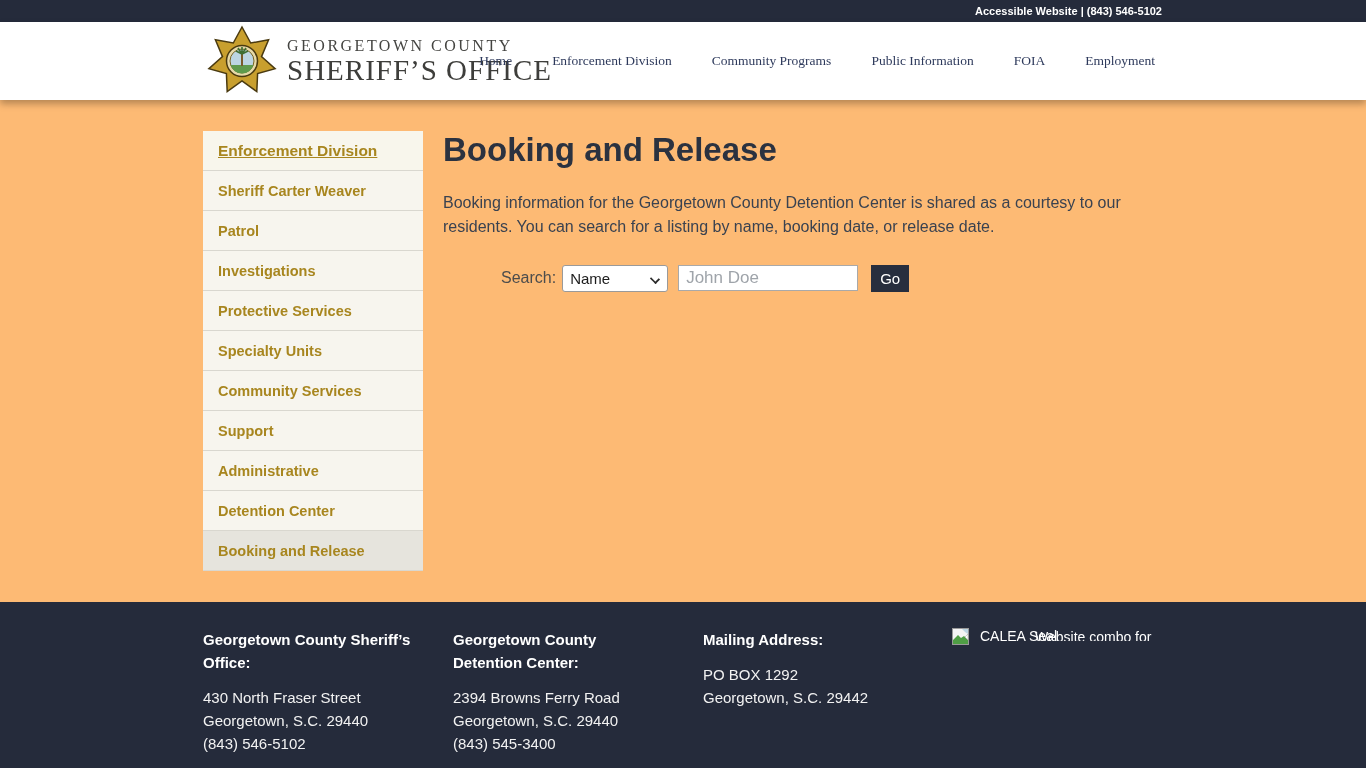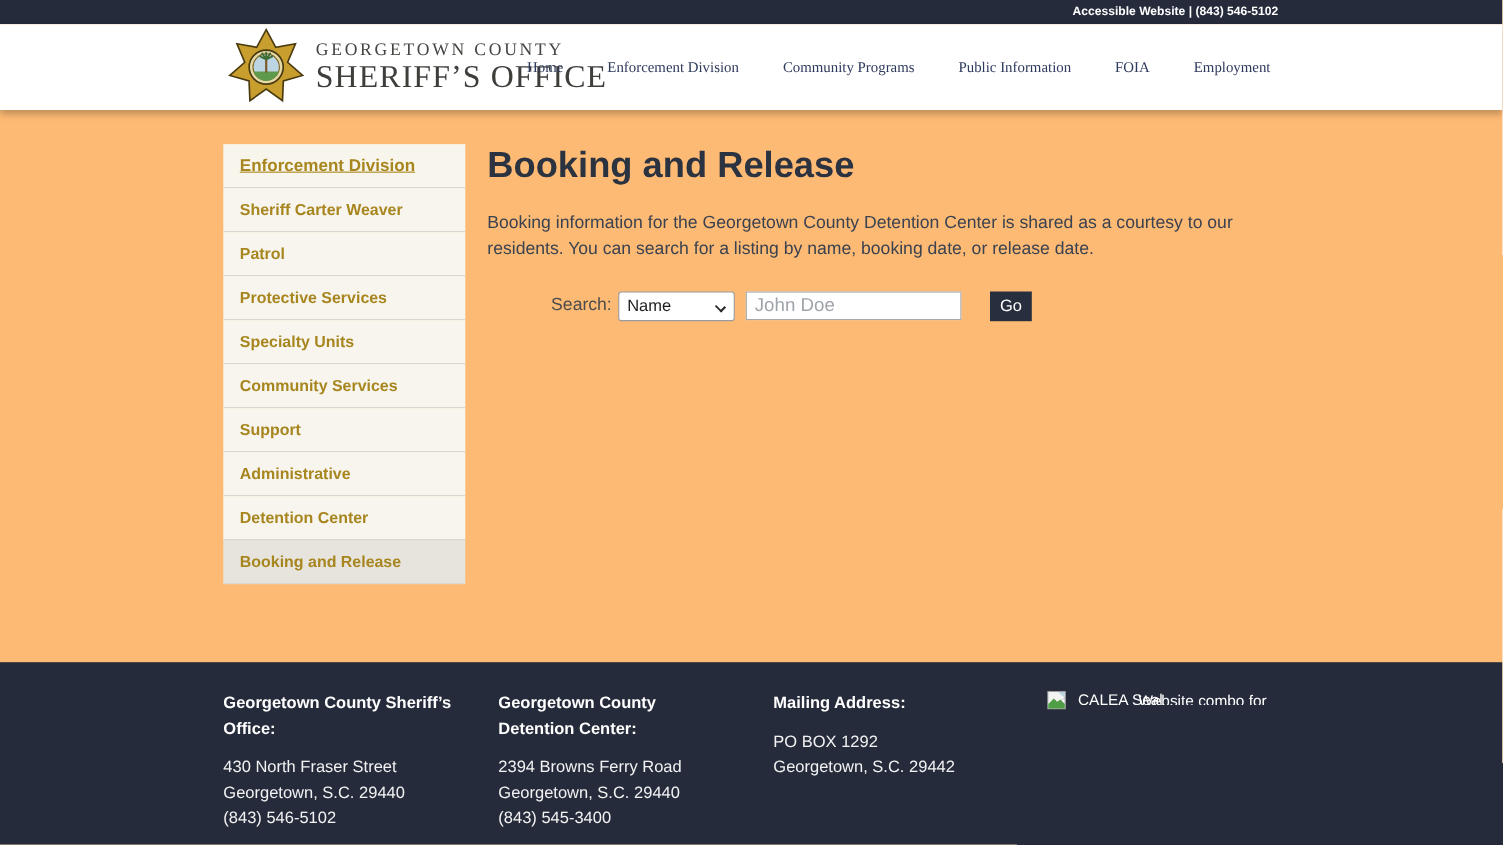--- a/index.html
+++ b/index.html
@@ -144,26 +144,26 @@
   .select-caret::before {
     content: "";
     position: absolute;
     left: 0; top: 0;
     width: 6px; height: 6px;
     border-right: 2px solid #2a2a2a;
     border-bottom: 2px solid #2a2a2a;
     transform: rotate(45deg) scale(1, .8);
   }
   .search-input {
-    width: 196px; height: 26px;
+    width: 180px; height: 26px;
     border: 1px solid #a9a9a9;
     padding: 0 7px;
     font-size: 17px;
     color: #333;
-    margin-right: 26px;
+    margin-right: 13px;
   }
   .search-input::placeholder { color: #9fa4aa; opacity: 1; }
   .go-button {
     width: 38px; height: 27px;
     background: #272e3e;
     color: #ffffff;
     border: none;
     font-size: 15px;
     font-family: "Liberation Sans", sans-serif;
     cursor: pointer;
@@ -233,20 +233,21 @@
       <div class="nav-item">Public Information</div>
       <div class="nav-item">FOIA</div>
       <div class="nav-item">Employment</div>
     </div>
   </div>
 
   <div class="sidebar">
     <div class="side-item head">Enforcement Division</div>
     <div class="side-item">Sheriff Carter Weaver</div>
     <div class="side-item">Patrol</div>
+    <div class="side-item">Investigations</div>
     <div class="side-item">Protective Services</div>
     <div class="side-item">Specialty Units</div>
     <div class="side-item">Community Services</div>
     <div class="side-item">Support</div>
     <div class="side-item">Administrative</div>
     <div class="side-item">Detention Center</div>
     <div class="side-item active">Booking and Release</div>
   </div>
 
   <div class="main">

